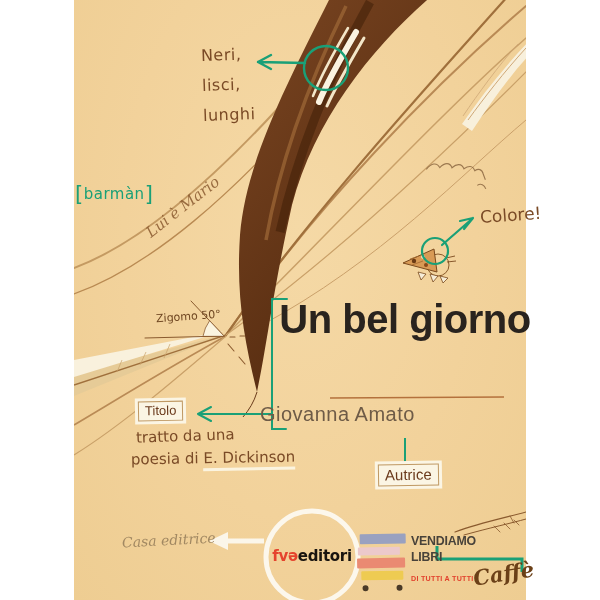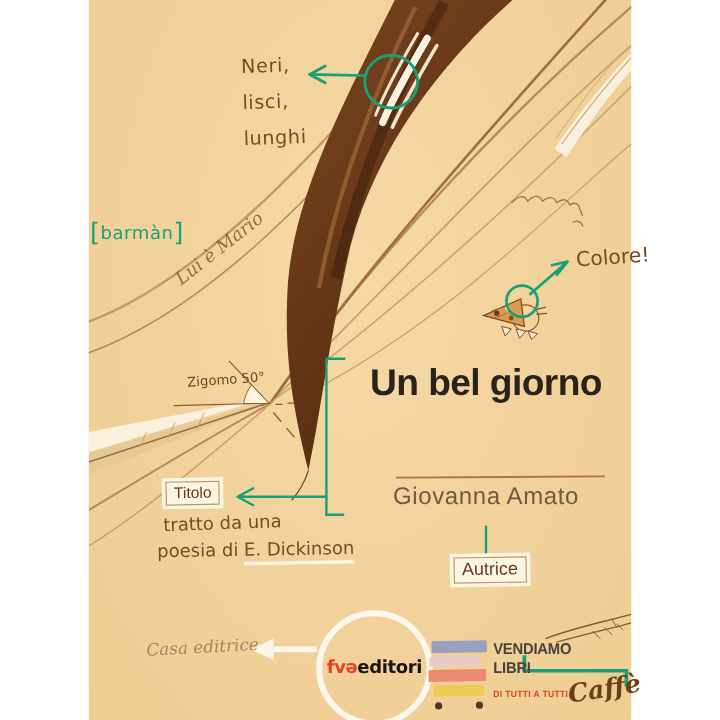--- a/index.html
+++ b/index.html
@@ -8,23 +8,23 @@
          background:radial-gradient(ellipse at 50% 38%, #f5d9a6 0%, #f2d29b 55%, #eecd92 100%);}
   .abs{position:absolute;}
   .hand{font-family:"DejaVu Sans",sans-serif;color:#7a4a26;}
   .cursive{font-family:"DejaVu Serif",serif;font-style:italic;}
   .hair-note{left:128px;top:40px;font-size:16px;line-height:30px;letter-spacing:.5px;transform:rotate(-2deg);}
   .barman{left:1px;top:182px;font-size:15px;color:#1aa077;letter-spacing:.5px;}
   .barman .bk{font-size:21px;vertical-align:-2px;}
   .lui{left:74px;top:225px;font-size:15px;color:#8a5a30;transform:rotate(-38deg);transform-origin:left center;opacity:.85;}
   .colore{left:406px;top:205px;font-size:17px;transform:rotate(-4deg);}
   .zigomo{left:82px;top:310px;font-size:11px;transform:rotate(-4deg);color:#6e4520;}
-  .title{left:186px;top:299px;width:290px;text-align:center;font-size:31px;line-height:40px;
+  .title{left:186px;top:299px;width:290px;text-align:center;font-size:40px;line-height:40px;
          font-weight:700;color:#29231e;letter-spacing:-.5px;}
-  .author{left:186px;top:403px;width:290px;text-align:center;font-size:20px;color:#6e5b47;letter-spacing:.5px;}
+  .author{left:186px;top:403px;width:290px;font-size:20px;color:#6e5b47;letter-spacing:.5px;}
   .labelbox{background:#fbf5e4;border:1px solid #bf9862;padding:1px 6px 2px;font-size:13px;color:#6b3a1c;
             box-shadow:0 0 0 3px #fbf5e4;}
   .titolo-box{left:64px;top:401px;transform:rotate(-1deg);}
   .autrice-box{left:304px;top:464px;transform:rotate(-1deg);font-size:15px;}
   .tratto1{left:62px;top:427px;font-size:15px;transform:rotate(-2deg);}
   .tratto2{left:57px;top:449px;font-size:15px;transform:rotate(-1deg);}
   .dickinson{border-bottom:3px solid #fbf4e0;padding-bottom:1px;}
   .casa{left:48px;top:532px;font-size:14px;color:#a18862;transform:rotate(-3deg);}
   .fvelogo{left:192px;top:547px;width:92px;text-align:center;font-family:"DejaVu Sans",sans-serif;
            font-weight:700;font-size:15px;letter-spacing:-.3px;white-space:nowrap;}

